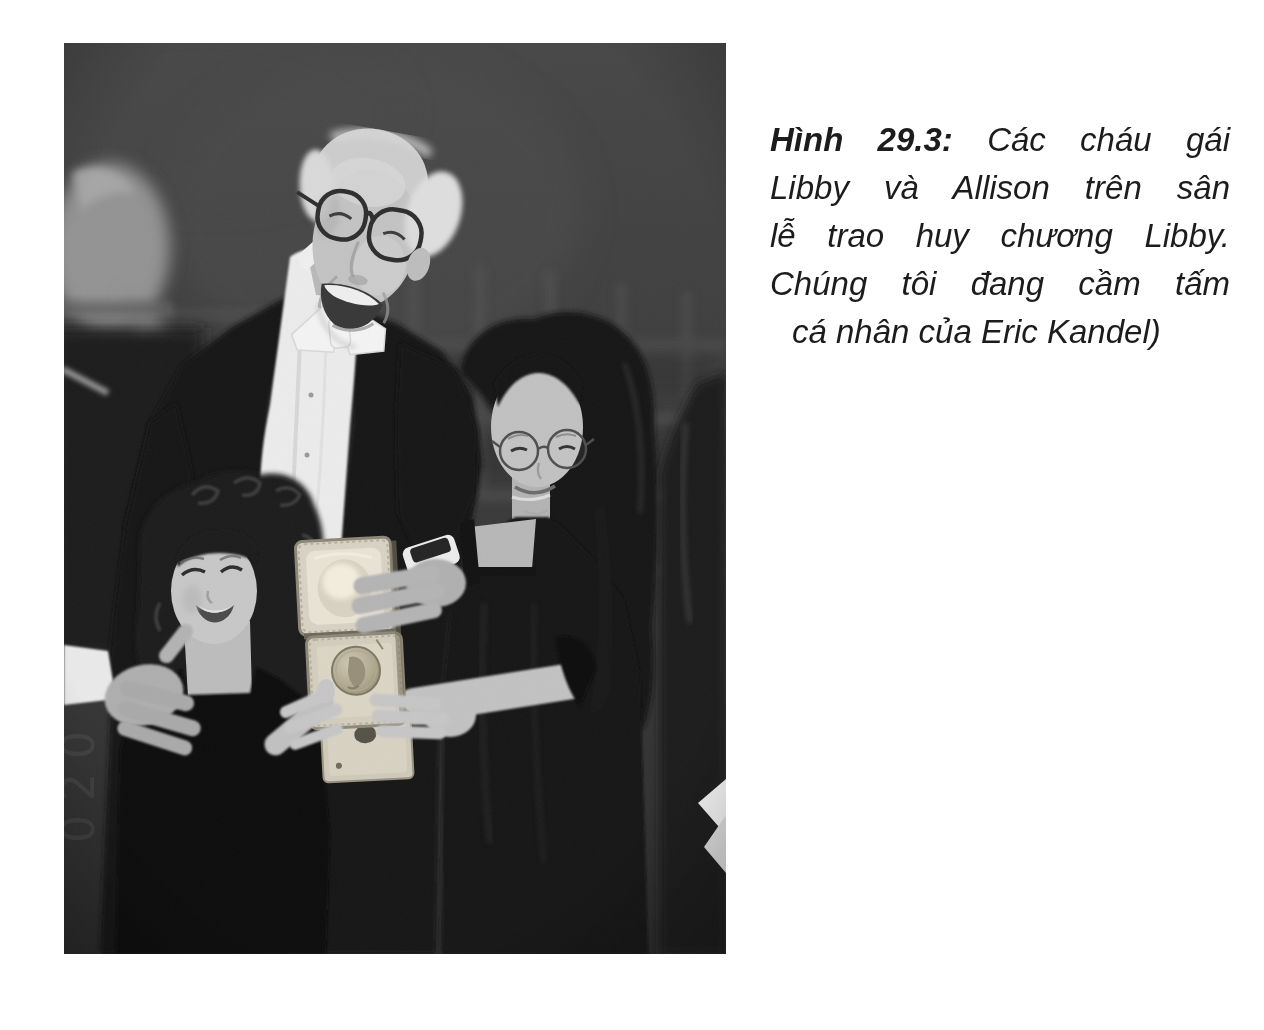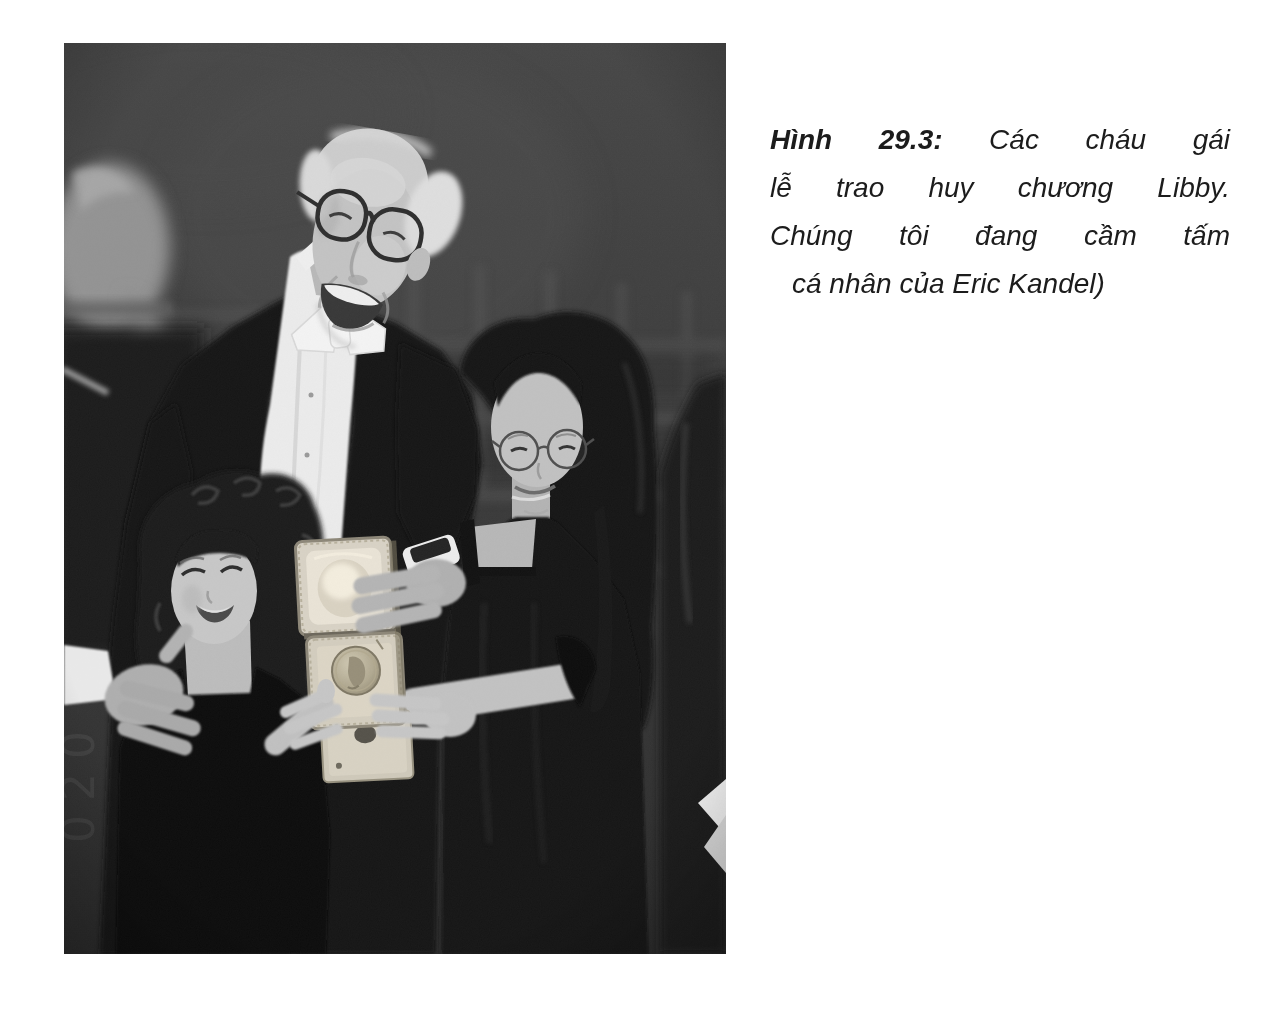--- a/index.html
+++ b/index.html
@@ -8,21 +8,21 @@
     background:#ffffff;
     font-family:"Liberation Sans",sans-serif;
   }
   .photo-frame{
     position:absolute;left:64px;top:43px;width:662px;height:911px;
     background:#3f3f3f;
   }
   .photo-frame svg{display:block;width:662px;height:911px;}
   .caption{
     position:absolute;left:770px;top:116px;width:460px;
-    font-style:italic;font-size:28px;line-height:48px;color:#1c1c1c;
+    font-style:italic;font-size:33px;line-height:48px;color:#1c1c1c;
   }
   .cap-line{text-align:justify;text-align-last:justify;}
   .cap-line.cap-last{text-align:last;text-align-last:left;margin-left:22px;}
   .cap-bold{font-weight:700;}
 </style>
 </head>
 <body>
 
 <div class="page">
 
@@ -285,18 +285,19 @@
         <path d="M 662,772 L 640,804 L 662,830 Z" fill="#dedede"></path>
       </g>
 
       <rect width="662" height="911" filter="url(#grain)" opacity="0.45"></rect>
       <rect width="662" height="911" fill="url(#vig)"></rect>
     </svg>
   </div>
 
   <figcaption class="caption">
     <div class="cap-line"><span class="cap-bold">Hình 29.3:</span> <span>Các cháu gái</span></div>
+    <div class="cap-line">Libby và Allison trên sân</div>
     <div class="cap-line">lễ trao huy chương Libby.</div>
     <div class="cap-line">Chúng tôi đang cầm tấm</div>
     <div class="cap-line cap-last">cá nhân của Eric Kandel)</div>
   </figcaption>
 
 </div>
 
 </body></html>

